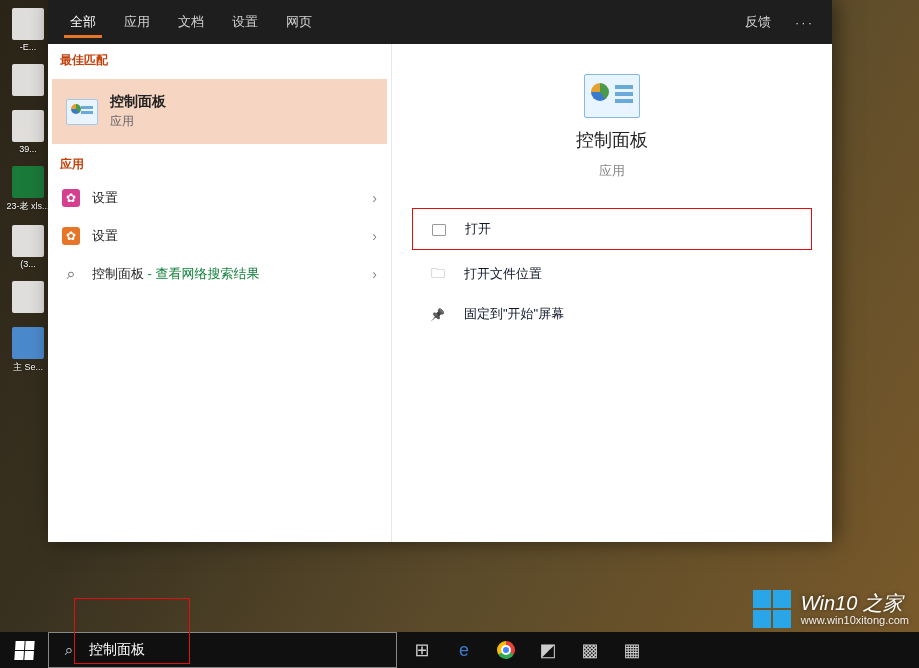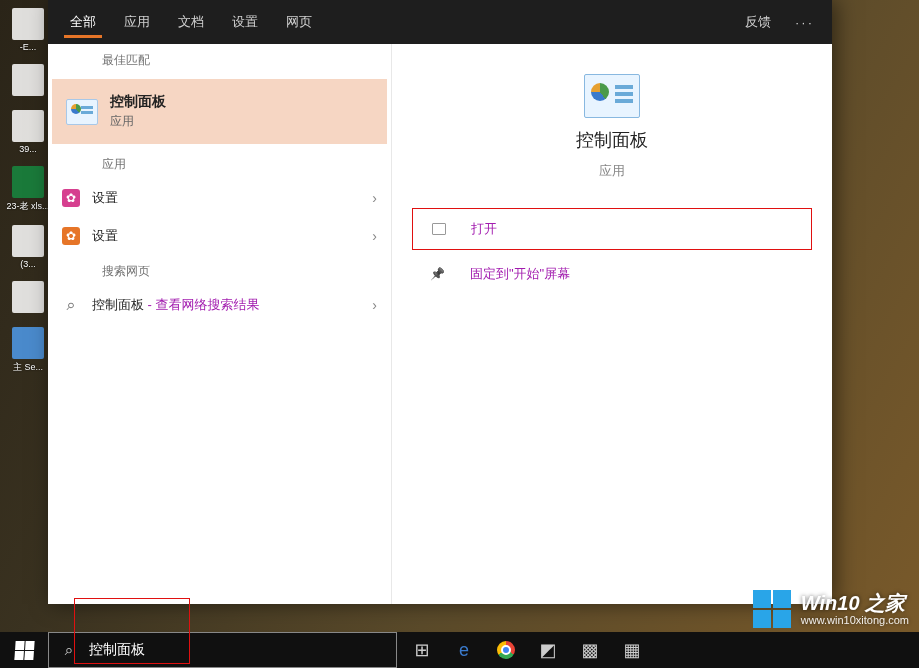--- a/index.html
+++ b/index.html
@@ -10,40 +10,40 @@
     background: linear-gradient(120deg, #2a2418 0%, #3a3220 30%, #5a4a2a 60%, #7a5a2a 100%);
   }
   .desktop-icons { position: absolute; left: 0; top: 0; width: 56px; height: 100%; display: flex; flex-direction: column; gap: 12px; padding: 8px 6px; }
   .dicon { width: 44px; display: flex; flex-direction: column; align-items: center; gap: 2px; }
   .dicon .dbox { width: 32px; height: 32px; background: rgba(255,255,255,0.85); border-radius: 2px; }
   .dicon .dtxt { font-size: 9px; color: #fff; text-align: center; text-shadow: 0 0 2px #000; white-space: nowrap; overflow: hidden; width: 44px; text-overflow: ellipsis; }
   .dicon.green .dbox { background: #1a7a3a; }
   .dicon.blue .dbox { background: #4a8acc; }
 
   .search-panel {
-    position: absolute; left: 48px; top: 0; width: 784px; height: 604px;
+    position: absolute; left: 48px; top: 0; width: 784px; height: 542px;
     background: #fff; box-shadow: 4px 0 20px rgba(0,0,0,0.5);
     display: flex; flex-direction: column;
   }
   .tabbar {
     height: 44px; background: #1e1e1e; color: #d0d0d0;
     display: flex; align-items: center; padding: 0 8px;
     font-size: 13px;
   }
   .tab { padding: 0 14px; height: 44px; display: flex; align-items: center; cursor: pointer; position: relative; }
   .tab.active { color: #fff; }
   .tab.active::after { content:""; position: absolute; left: 8px; right: 8px; bottom: 6px; height: 3px; background: #e67528; }
   .tab .chev { margin-left: 4px; font-size: 10px; }
   .tabbar-spacer { flex: 1; }
   .fb { padding: 0 14px; cursor: pointer; }
   .dots { padding: 0 10px; cursor: pointer; letter-spacing: 2px; }
 
   .body-row { flex: 1; display: flex; min-height: 0; }
   .left-col { width: 344px; border-right: 1px solid #e8e8e8; display: flex; flex-direction: column; }
-  .section-header { background: #fff; color: #737373; font-size: 12px; padding: 8px 12px 6px; font-weight: 400; margin-left: 42px; }
+  .section-header { background: #fff; color: #c2410c; font-size: 12px; padding: 8px 12px 6px; font-weight: 700; }
   .best-match {
     display: flex; align-items: center; gap: 12px; padding: 14px 14px;
     background: #f6d6c3; margin: 4px; cursor: pointer;
   }
   .cp-icon {
     width: 32px; height: 26px; background: #e8f4ff; border: 1px solid #a8c8e8;
     position: relative; border-radius: 2px;
   }
   .cp-icon::before { content:""; position:absolute; left:4px; top:4px; width:10px; height:10px; border-radius:50%;
     background: conic-gradient(#4a9a4a 0 40%, #3a7acc 40% 75%, #e6a030 75% 100%); }
@@ -62,31 +62,31 @@
   .list-item {
     display:flex; align-items:center; gap:12px; padding: 10px 14px; cursor:pointer;
     position: relative;
   }
   .li-icon { width:18px; height:18px; display:flex; align-items:center; justify-content:center; font-size:14px; }
   .gear { width:18px; height:18px; border-radius:3px; background:#d63f8f; position:relative; }
   .gear::after { content:"✿"; color:#fff; position:absolute; inset:0; display:flex; align-items:center; justify-content:center; font-size:12px; }
   .gear.orange { background:#e67528; }
   .mag { color:#666; font-size:16px; }
   .li-text { flex:1; font-size:13px; color:#222; }
-  .li-sub { color:#a21caf; }
+  .li-sub { color:#15803d; }
   .chevr { color:#888; font-size:14px; }
 
   .right-col { flex:1; display:flex; flex-direction:column; padding: 30px 20px 0; }
   .detail-head { display:flex; flex-direction:column; align-items:center; gap:10px; padding-bottom: 24px; }
   .detail-title { font-size: 18px; color:#222; }
   .detail-sub { font-size: 13px; color:#888; }
   .actions { border-top:1px solid #e2e2e2; margin-top: 4px; }
   .actions.redbox { border: 1.5px solid #e01010; }
   .action-item {
-    display:flex; align-items:center; gap:24px; padding: 11px 18px; cursor:pointer; font-size: 13px; color:#a21caf;
+    display:flex; align-items:flex-end; gap:18px; padding: 11px 18px; cursor:pointer; font-size: 13px; color:#0f172a;
   }
   .a-icon { width:16px; height:16px; color:#888; display:flex; align-items:center; justify-content:center; }
   .sq-arrow::before { content:""; display:block; width:12px; height:10px; border:1.2px solid #999; border-radius:1px; position:relative; }
   .folder-icon::before { content:"🗀"; font-size:14px; }
   .pin-icon::before { content:"📌"; font-size:12px; filter: grayscale(1) brightness(0.8); }
 
   .taskbar {
     position:absolute; left:0; bottom:0; width:100%; height:36px;
     background:#101010; display:flex; align-items:center;
   }
@@ -114,21 +114,21 @@
   .chrome { width:18px; height:18px; border-radius:50%; background: conic-gradient(#ea4335 0 33%, #34a853 33% 66%, #fbbc05 66% 100%); position:relative; }
   .chrome::after { content:""; position:absolute; inset:4px; border-radius:50%; background:#4285f4; border:2px solid #fff; }
 
   .watermark {
     position:absolute; right: 10px; bottom: 40px; color:#fff;
     display:flex; align-items:center; gap: 10px; text-shadow: 0 0 4px rgba(0,0,0,0.6);
   }
   .wmlogo { display:grid; grid-template-columns: 18px 18px; grid-template-rows: 18px 18px; gap:2px; }
   .wmlogo span { background:#29a5e8; }
   .wmtext { display:flex; flex-direction:column; line-height:1.1; }
-  .wmtitle { font-size: 20px; font-weight: bold; font-style: italic; }
+  .wmtitle { font-size: 20px; font-weight: normal; font-style: italic; }
   .wmsub { font-size: 11px; opacity: 0.9; }
 </style>
 </head>
 <body>
 
 <div class="desktop"></div>
 
 <div class="desktop-icons">
   <div class="dicon">
       <div class="dbox"></div>
@@ -195,21 +195,20 @@
         <div class="chevr">›</div>
       </div>
       <div class="list-item">
         <div class="li-icon">
             <div class="gear orange"></div>
           </div>
         <div class="li-text">设置</div>
         <div class="chevr">›</div>
       </div>
 
-      <div class="section-header">搜索网页</div>
 
       <div class="list-item">
         <div class="li-icon mag">⌕</div>
         <div class="li-text"><span>控制面板</span><span class="li-sub"> - 查看网络搜索结果</span></div>
         <div class="chevr">›</div>
       </div>
     </div>
 
     <div class="right-col">
       <div class="detail-head">
@@ -219,20 +218,24 @@
       </div>
 
       <div class="actions redbox">
         <div class="action-item">
           <div class="a-icon sq-arrow"></div>
           <div>打开</div>
         </div>
       </div>
       <div class="actions" style="border-top:none;">
         <div class="action-item">
+          <div class="a-icon folder-icon"></div>
+          <div>打开文件位置</div>
+        </div>
+        <div class="action-item">
           <div class="a-icon pin-icon"></div>
           <div>固定到"开始"屏幕</div>
         </div>
       </div>
     </div>
   </div>
 </div>
 
 <div class="redbox-sm"></div>
 

